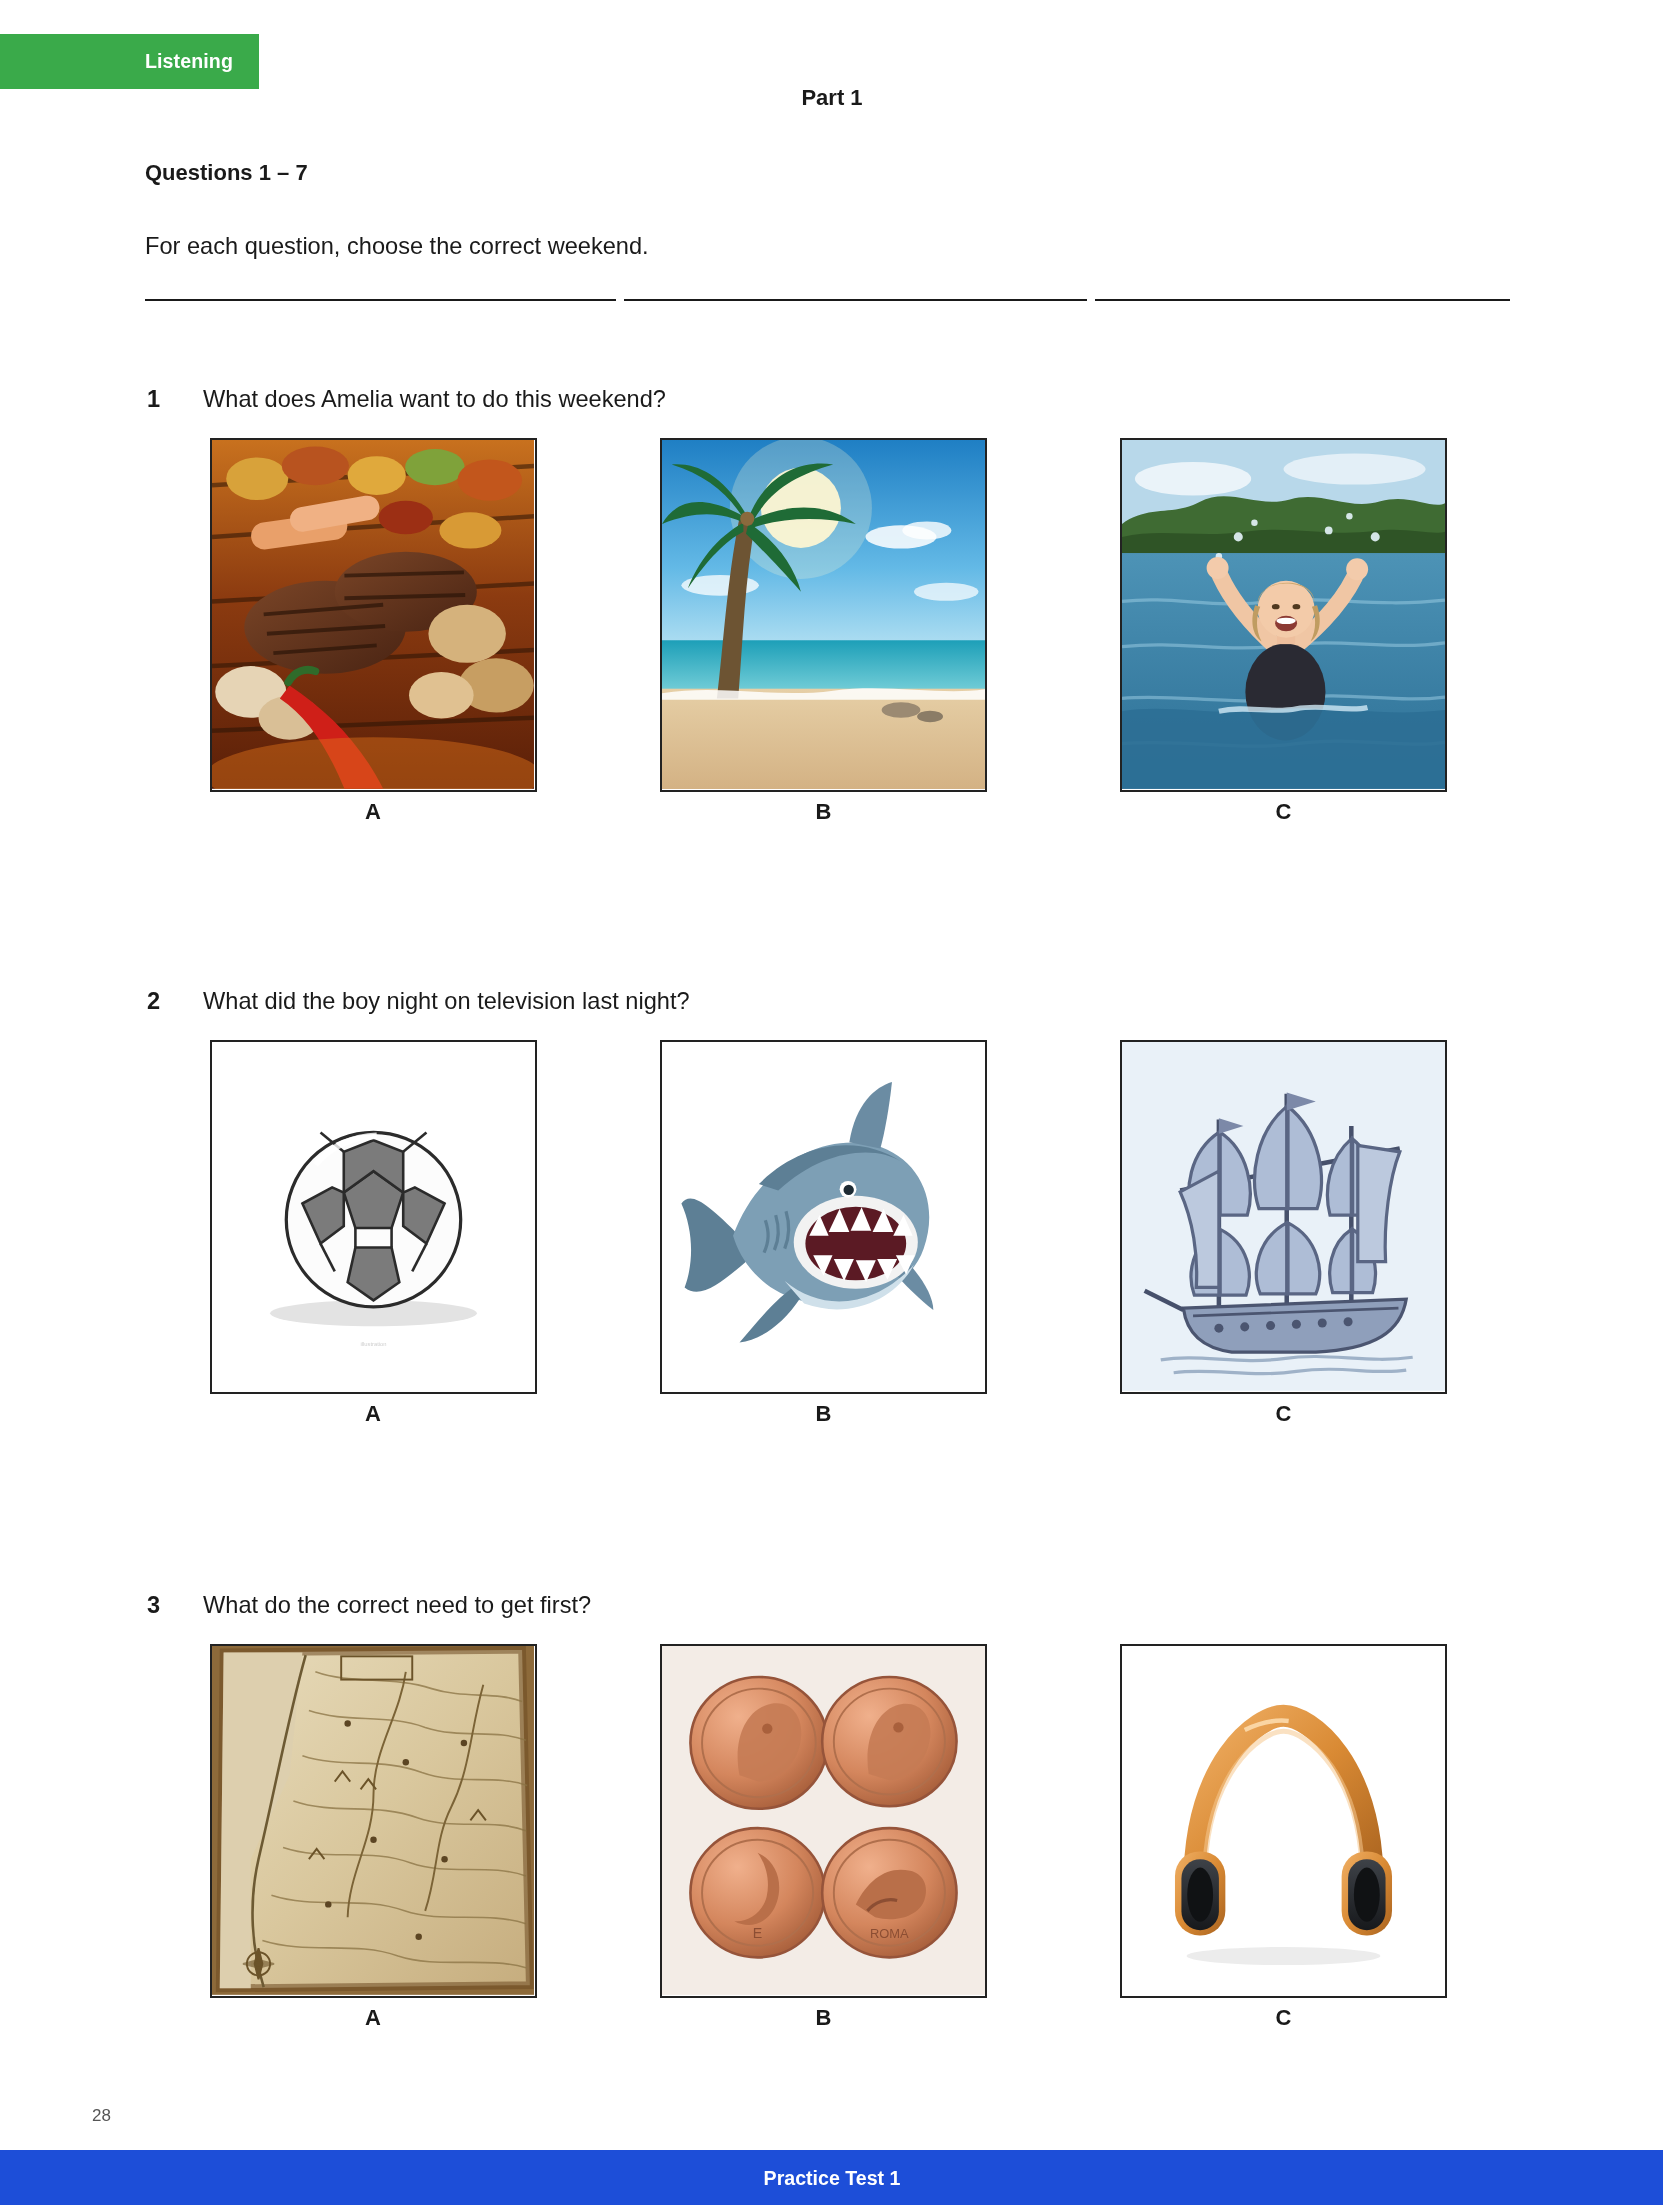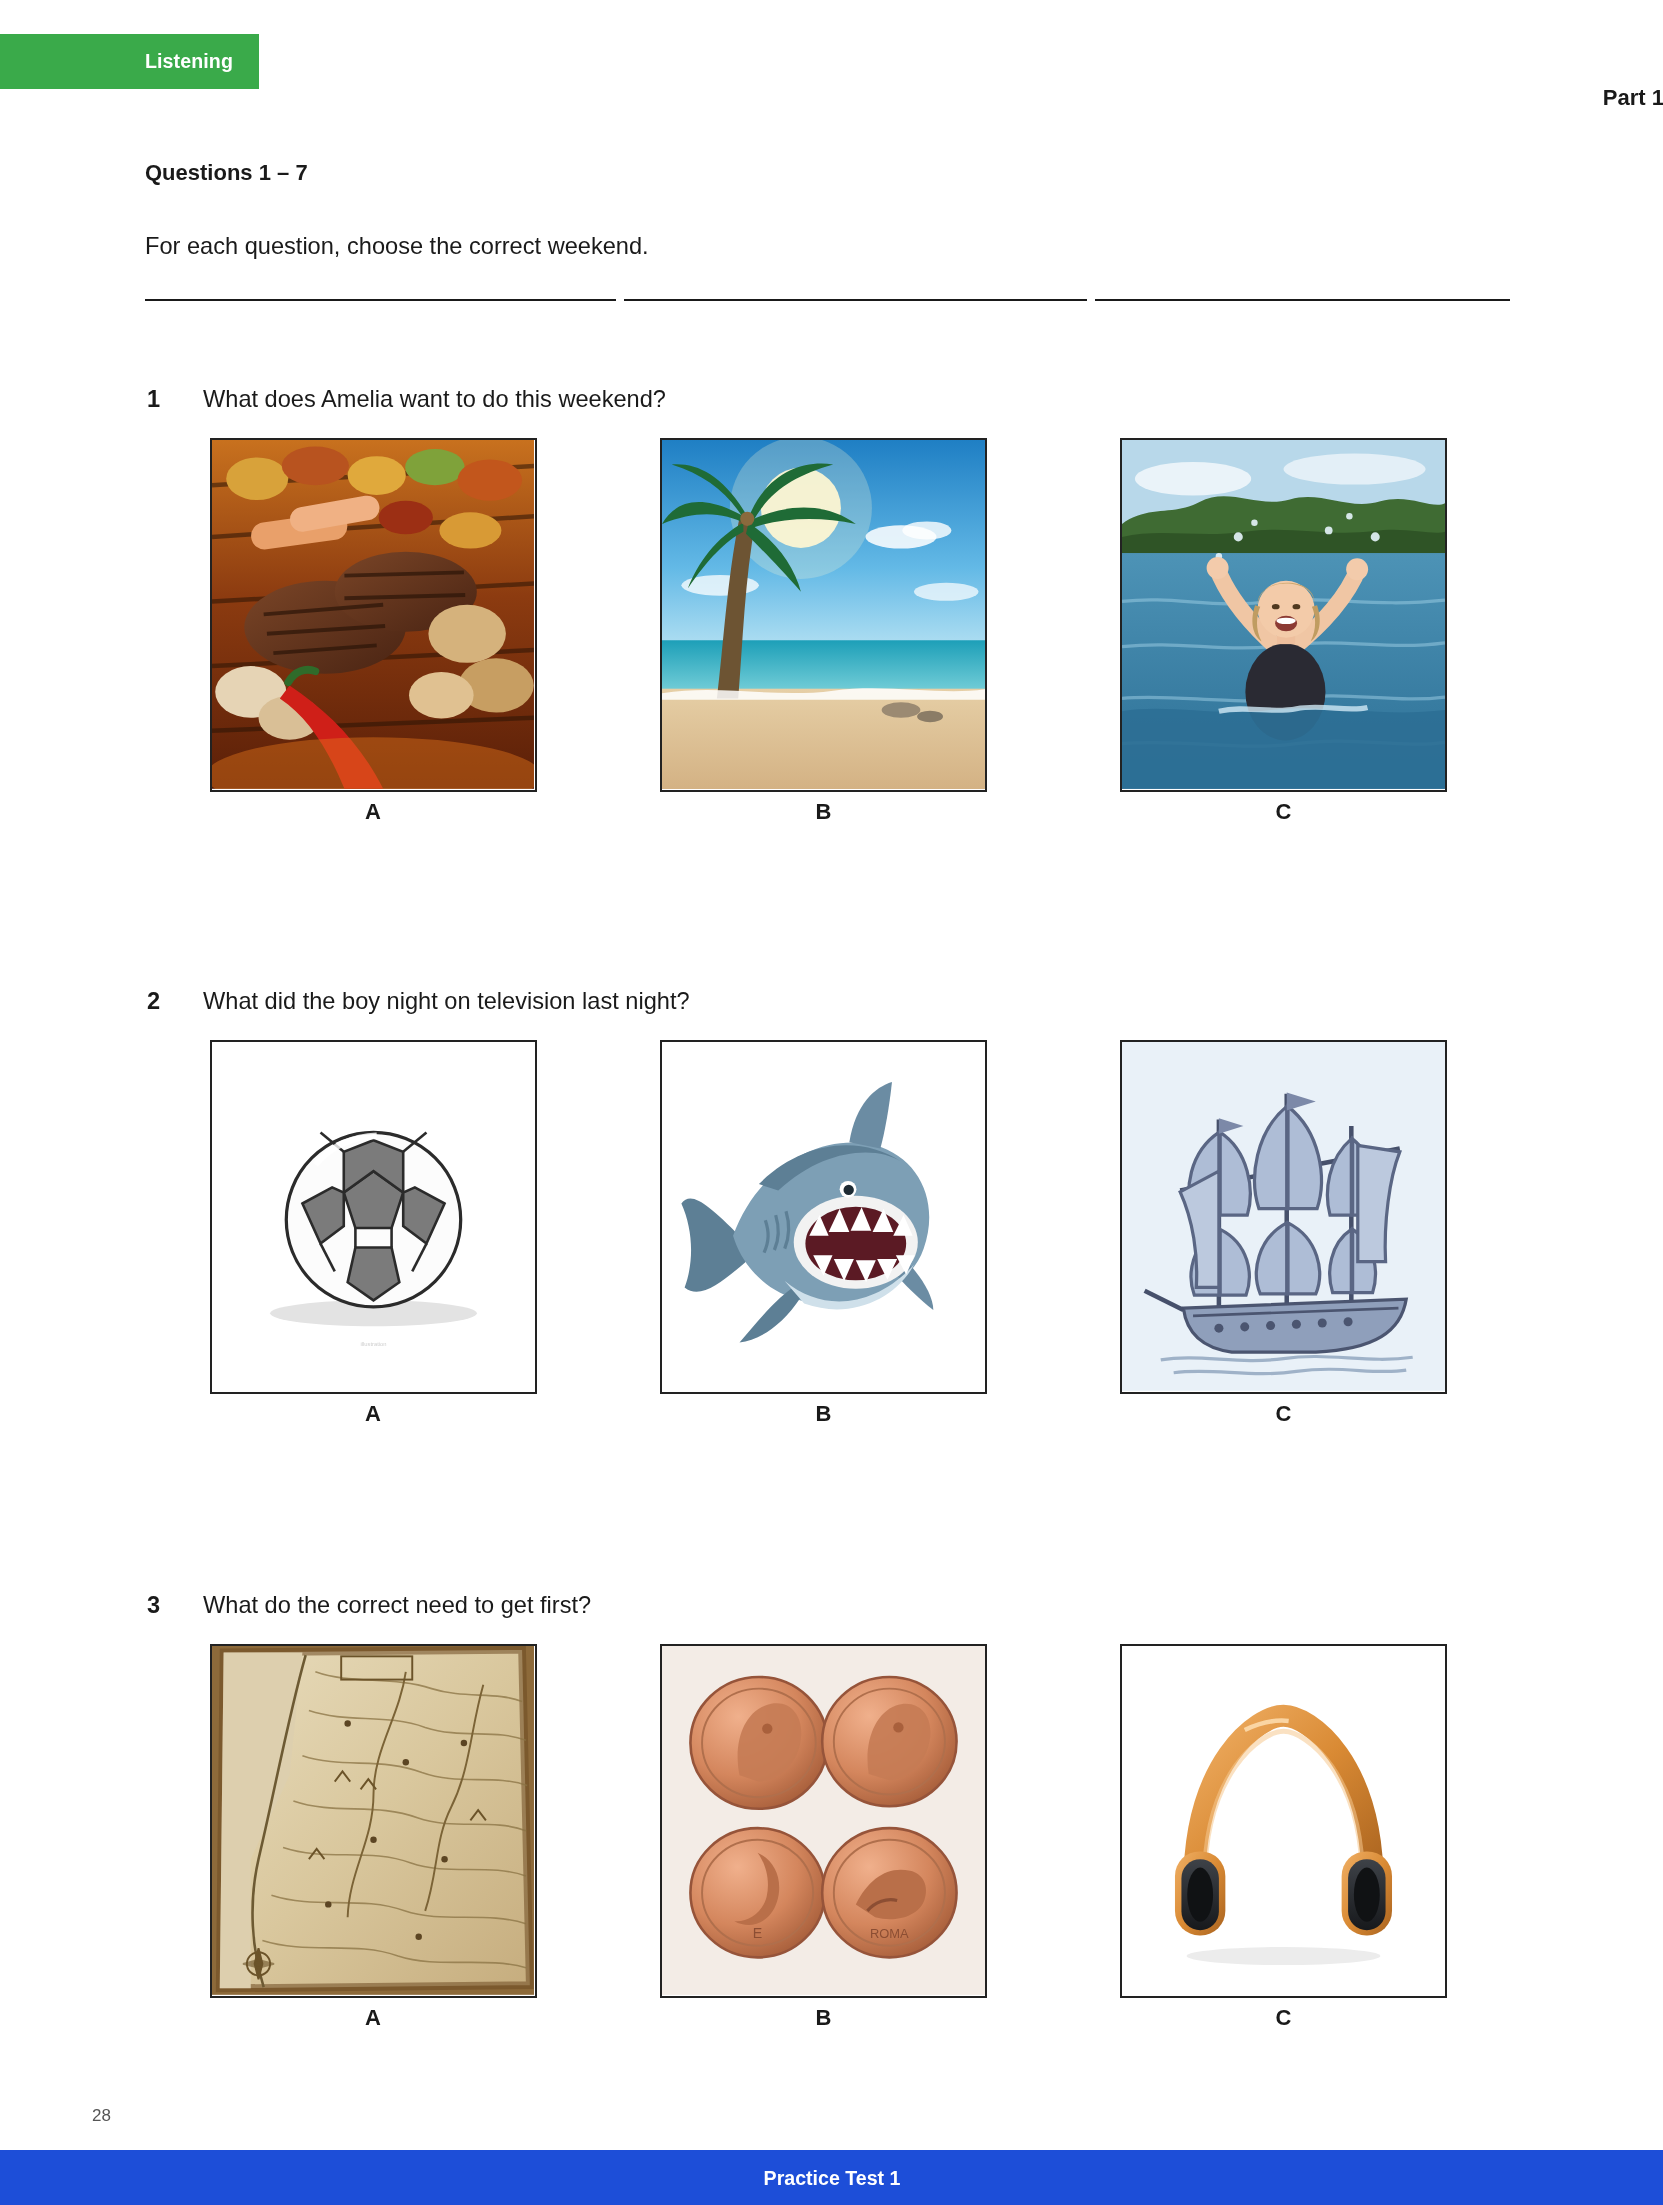--- a/index.html
+++ b/index.html
@@ -43,21 +43,21 @@
     top: 0;
     width: 1568px;
     height: 2205px;
   }
 
   .part-title {
     position: absolute;
     left: 0;
     top: 85px;
     width: 1664px;
-    text-align: right;
+    text-align: center;
     font-size: 22px;
     font-weight: bold;
   }
 
   .questions-heading {
     position: absolute;
     left: 145px;
     top: 160px;
     font-size: 22px;
     font-weight: bold;

